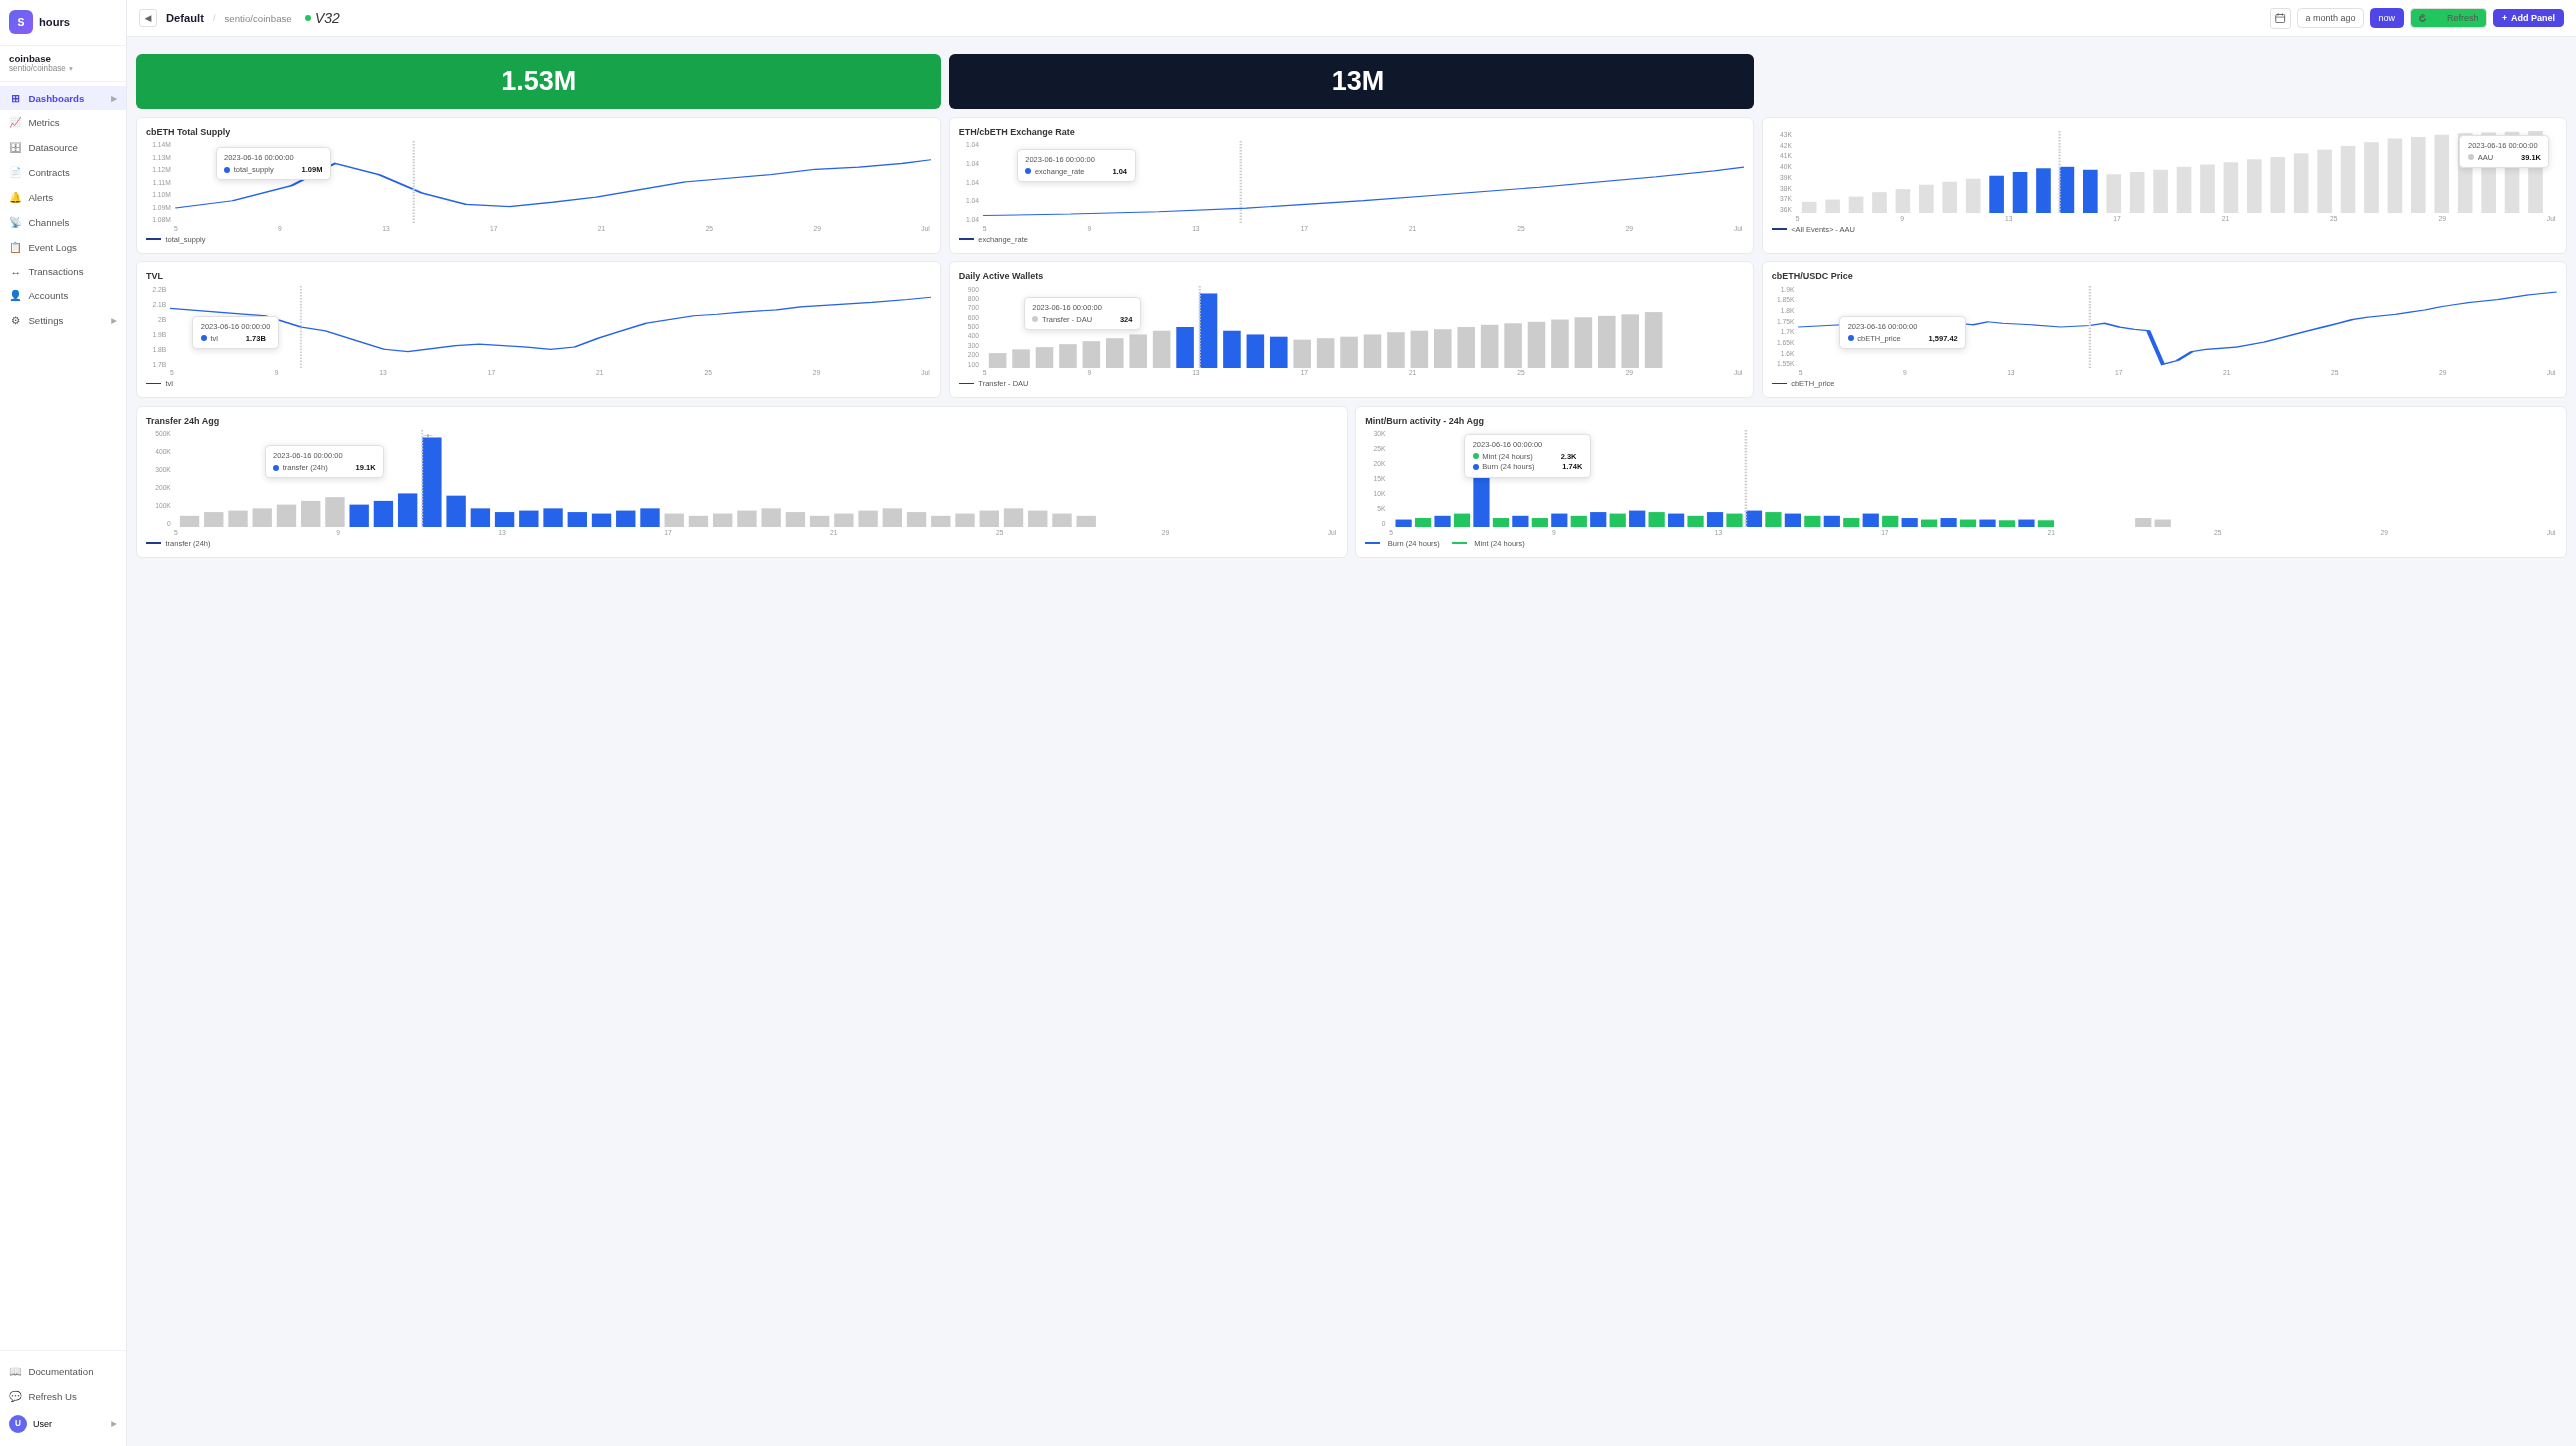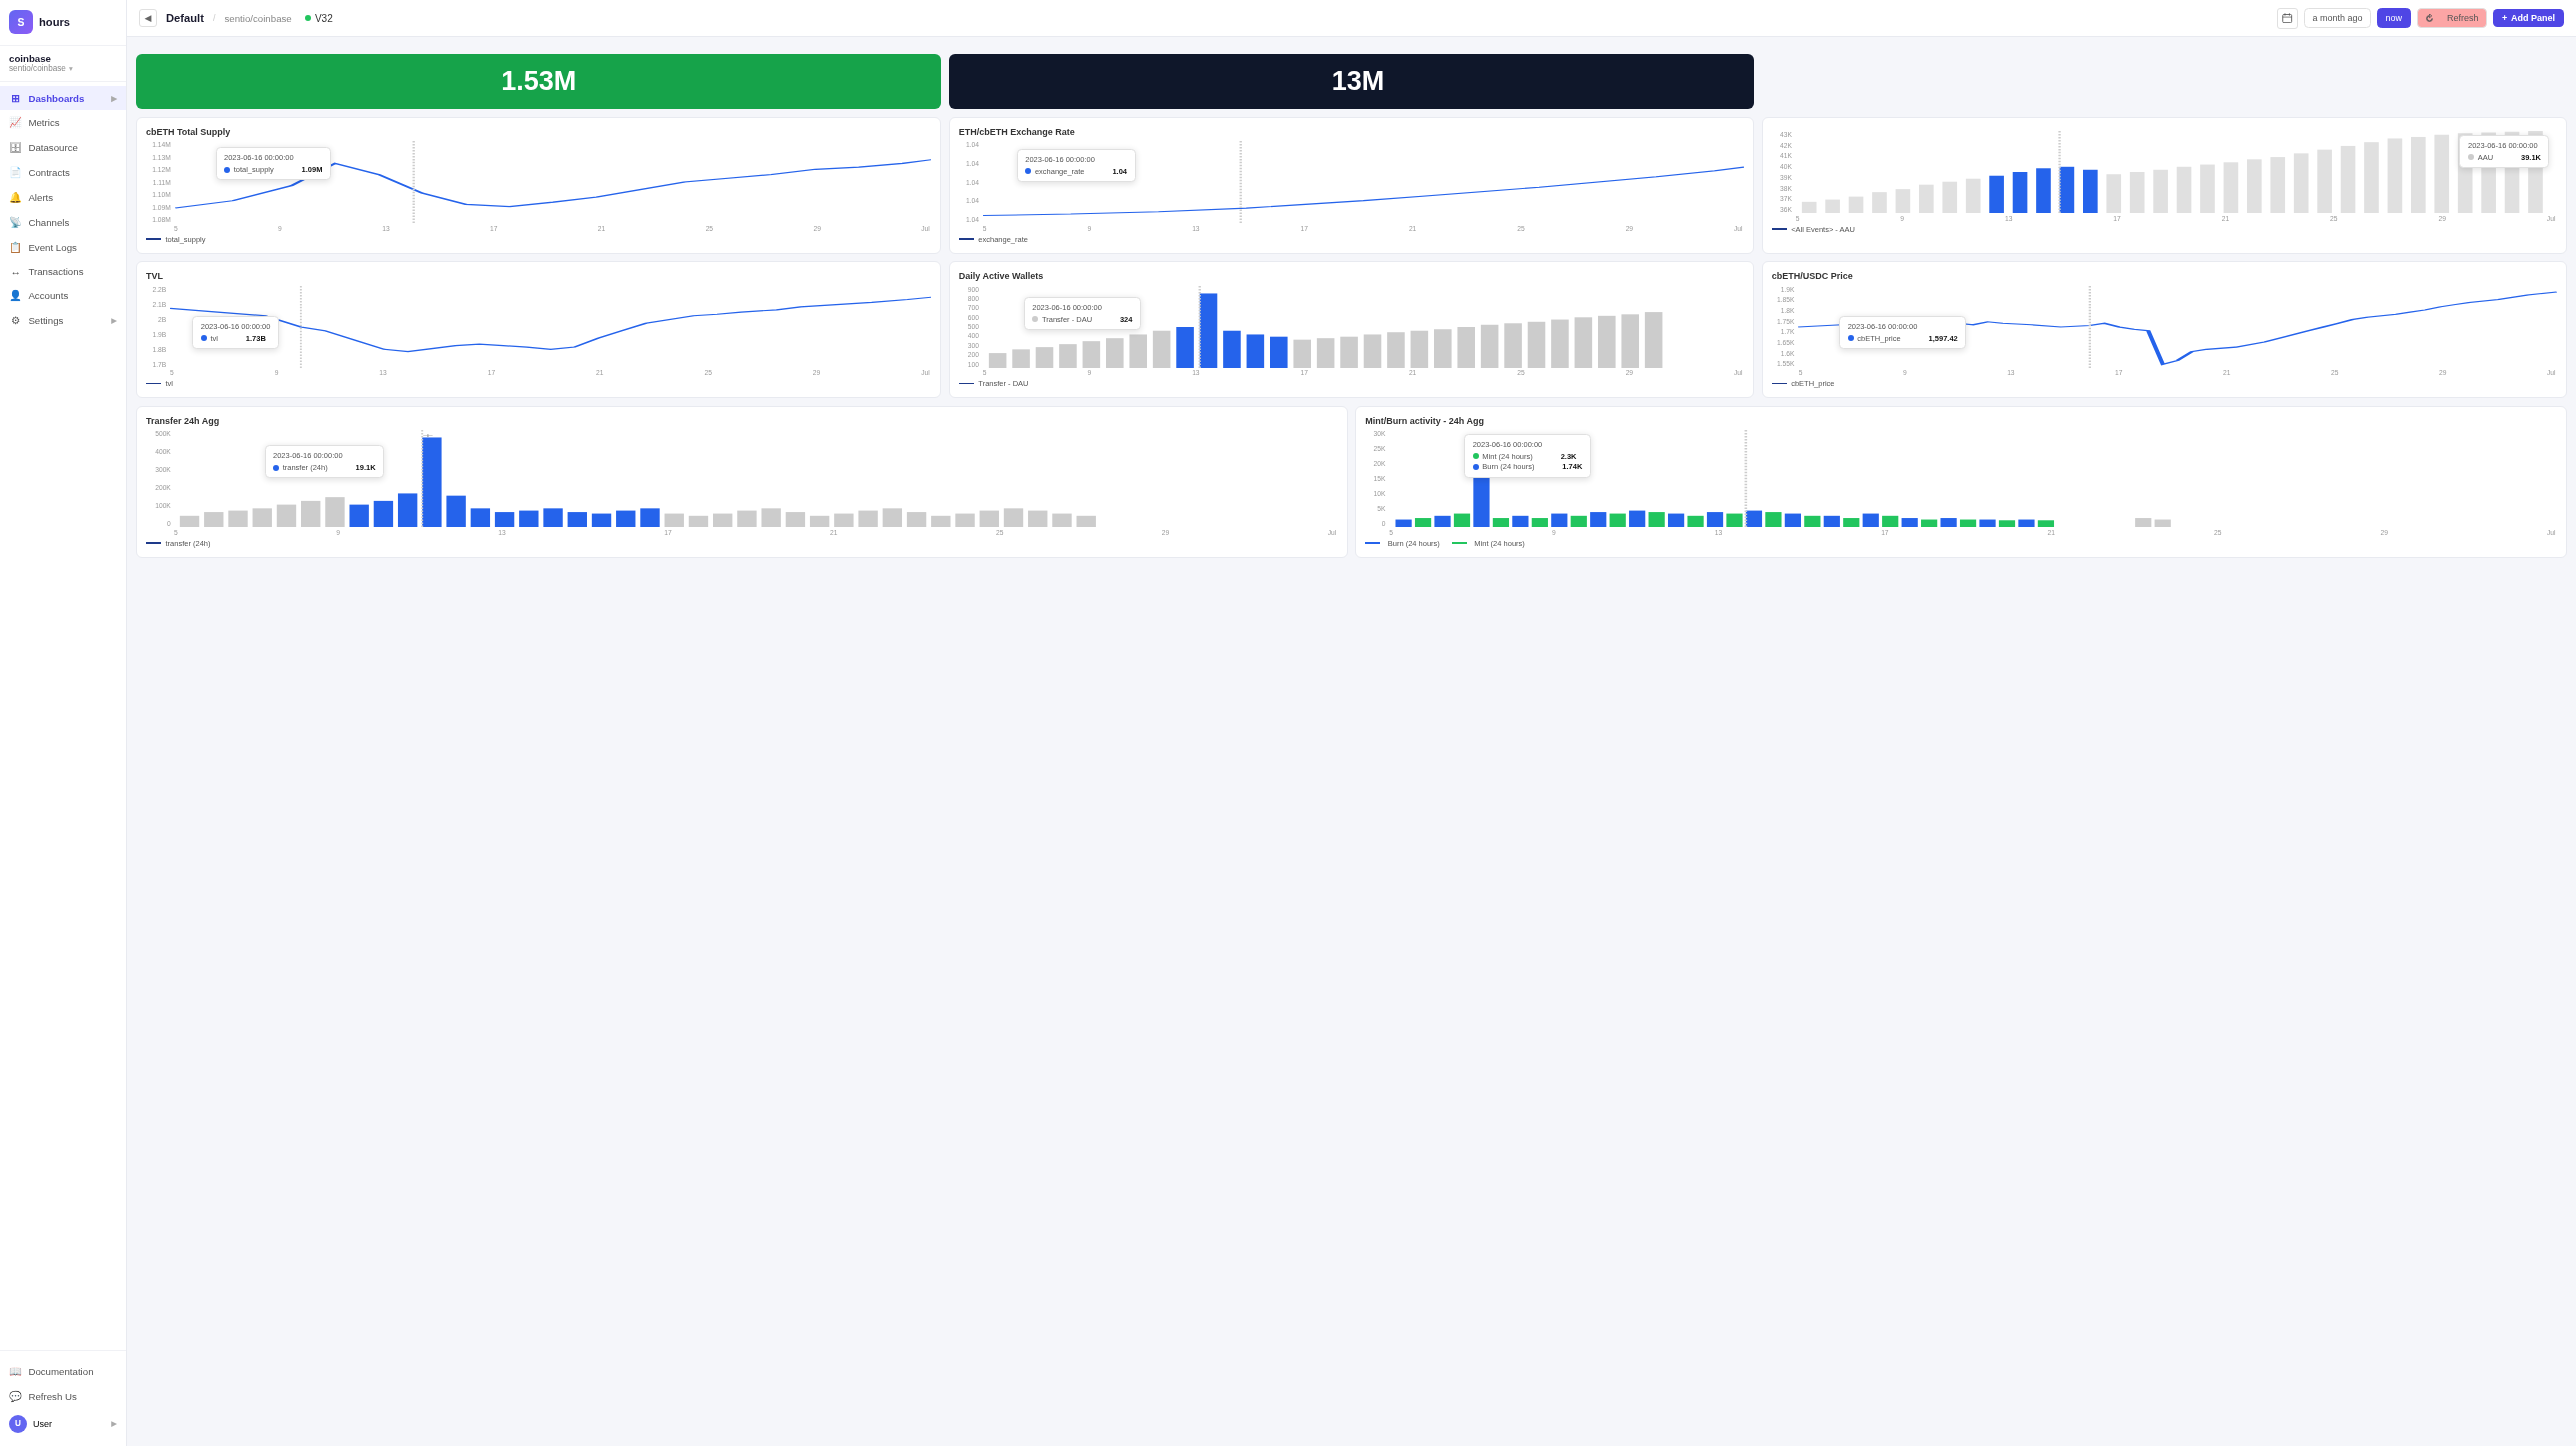--- a/index.html
+++ b/index.html
@@ -28,26 +28,26 @@
     .main { flex: 1; display: flex; flex-direction: column; overflow: hidden; }
 
     
     .header { background: #fff; border-bottom: 0.7px solid #e8eaf0; padding: 7.5px 12px; display: flex; align-items: center; gap: 9px; }
     .collapse-btn { width: 18px; height: 18px; border: 0.7px solid #e0e0e0; border-radius: 3px; display: flex; align-items: center; justify-content: center; cursor: pointer; color: #666; font-size: 9px; }
     .header-title { font-size: 11.2px; font-weight: 700; color: #1a1a2e; }
     .header-sep { color: #ccc; }
     .header-path { color: #888; font-size: 9.7px; }
     .version-badge { display: flex; align-items: center; gap: 3.7px; margin-left: 4.5px; }
     .dot-green { width: 6px; height: 6px; border-radius: 50%; background: #22c55e; }
-    .version-text { font-size: 10px; color: #333; }
+    .version-text { font-size: 14px; color: #333; font-style: italic; }
     .header-spacer { flex: 1; }
     .time-controls { display: flex; align-items: center; gap: 6px; }
     .time-btn { padding: 3.7px 7.5px; border: 0.7px solid #e0e0e0; border-radius: 4.5px; background: #fff; font-size: 9px; color: #555; cursor: pointer; }
     .time-btn.active { background: #4f46e5; color: #fff; border-color: #4f46e5; }
-    .refresh-btn { display: flex; align-items: center; gap: 13px; padding: 3.7px 7.5px; border: 0.7px solid #e0e0e0; border-radius: 4.5px; background: #fca5a5; font-size: 9px; color: #555; cursor: pointer; }
+    .refresh-btn { display: flex; align-items: center; gap: 20px; padding: 3.7px 7.5px; border: 0.7px solid #e0e0e0; border-radius: 4.5px; background: #22c55e; font-size: 9px; color: #555; cursor: pointer; }
     .add-panel-btn { display: flex; align-items: center; gap: 3.7px; padding: 3.7px 9px; background: #4f46e5; color: #fff; border: none; border-radius: 4.5px; font-size: 9px; font-weight: 600; cursor: pointer; }
     .calendar-btn { width: 21px; height: 21px; border: 0.7px solid #e0e0e0; border-radius: 3px; display: flex; align-items: center; justify-content: center; cursor: pointer; background: #fff; }
 
     
     .dashboard { flex: 1; overflow-y: auto; padding: 9px; display: flex; flex-direction: column; gap: 7.5px; }
 
     
     .stat-row { display: grid; grid-template-columns: repeat(3, 1fr); gap: 7.5px; margin-top: 8px; }
     .stat-card { border-radius: 6px; padding: 12px 15px; display: flex; align-items: center; justify-content: center; }
     .stat-card.green { background: #16a34a; }

